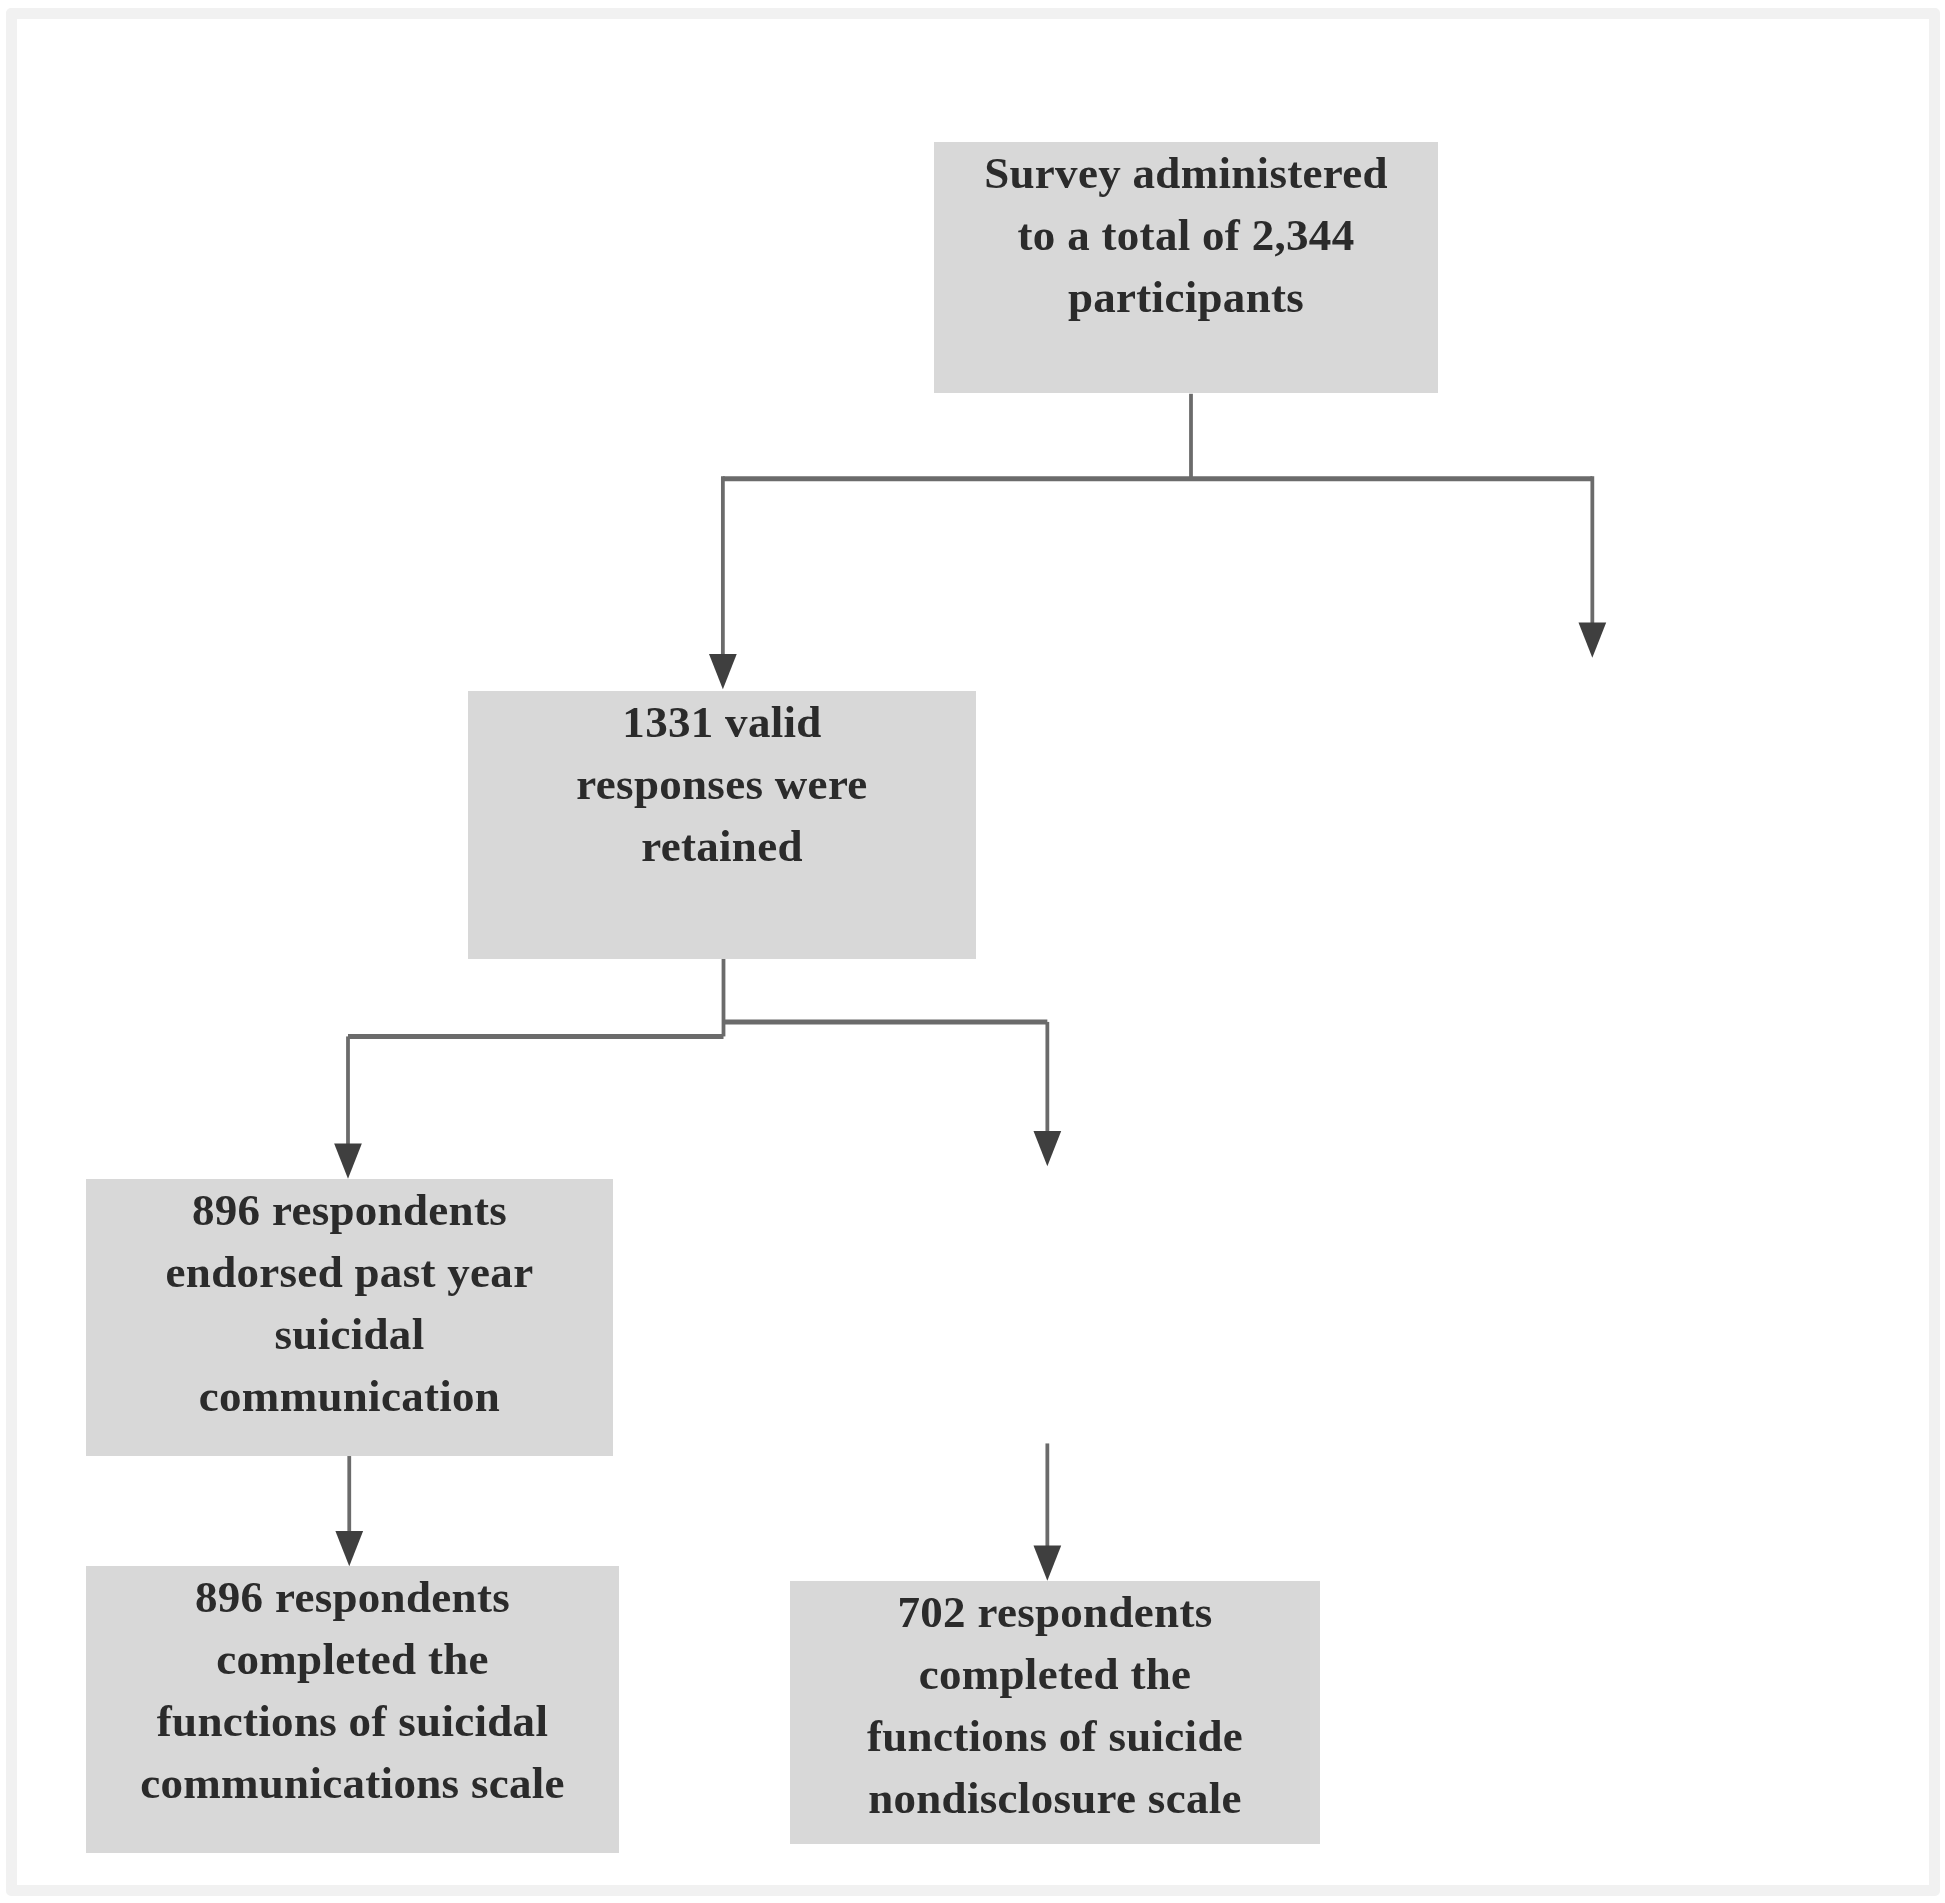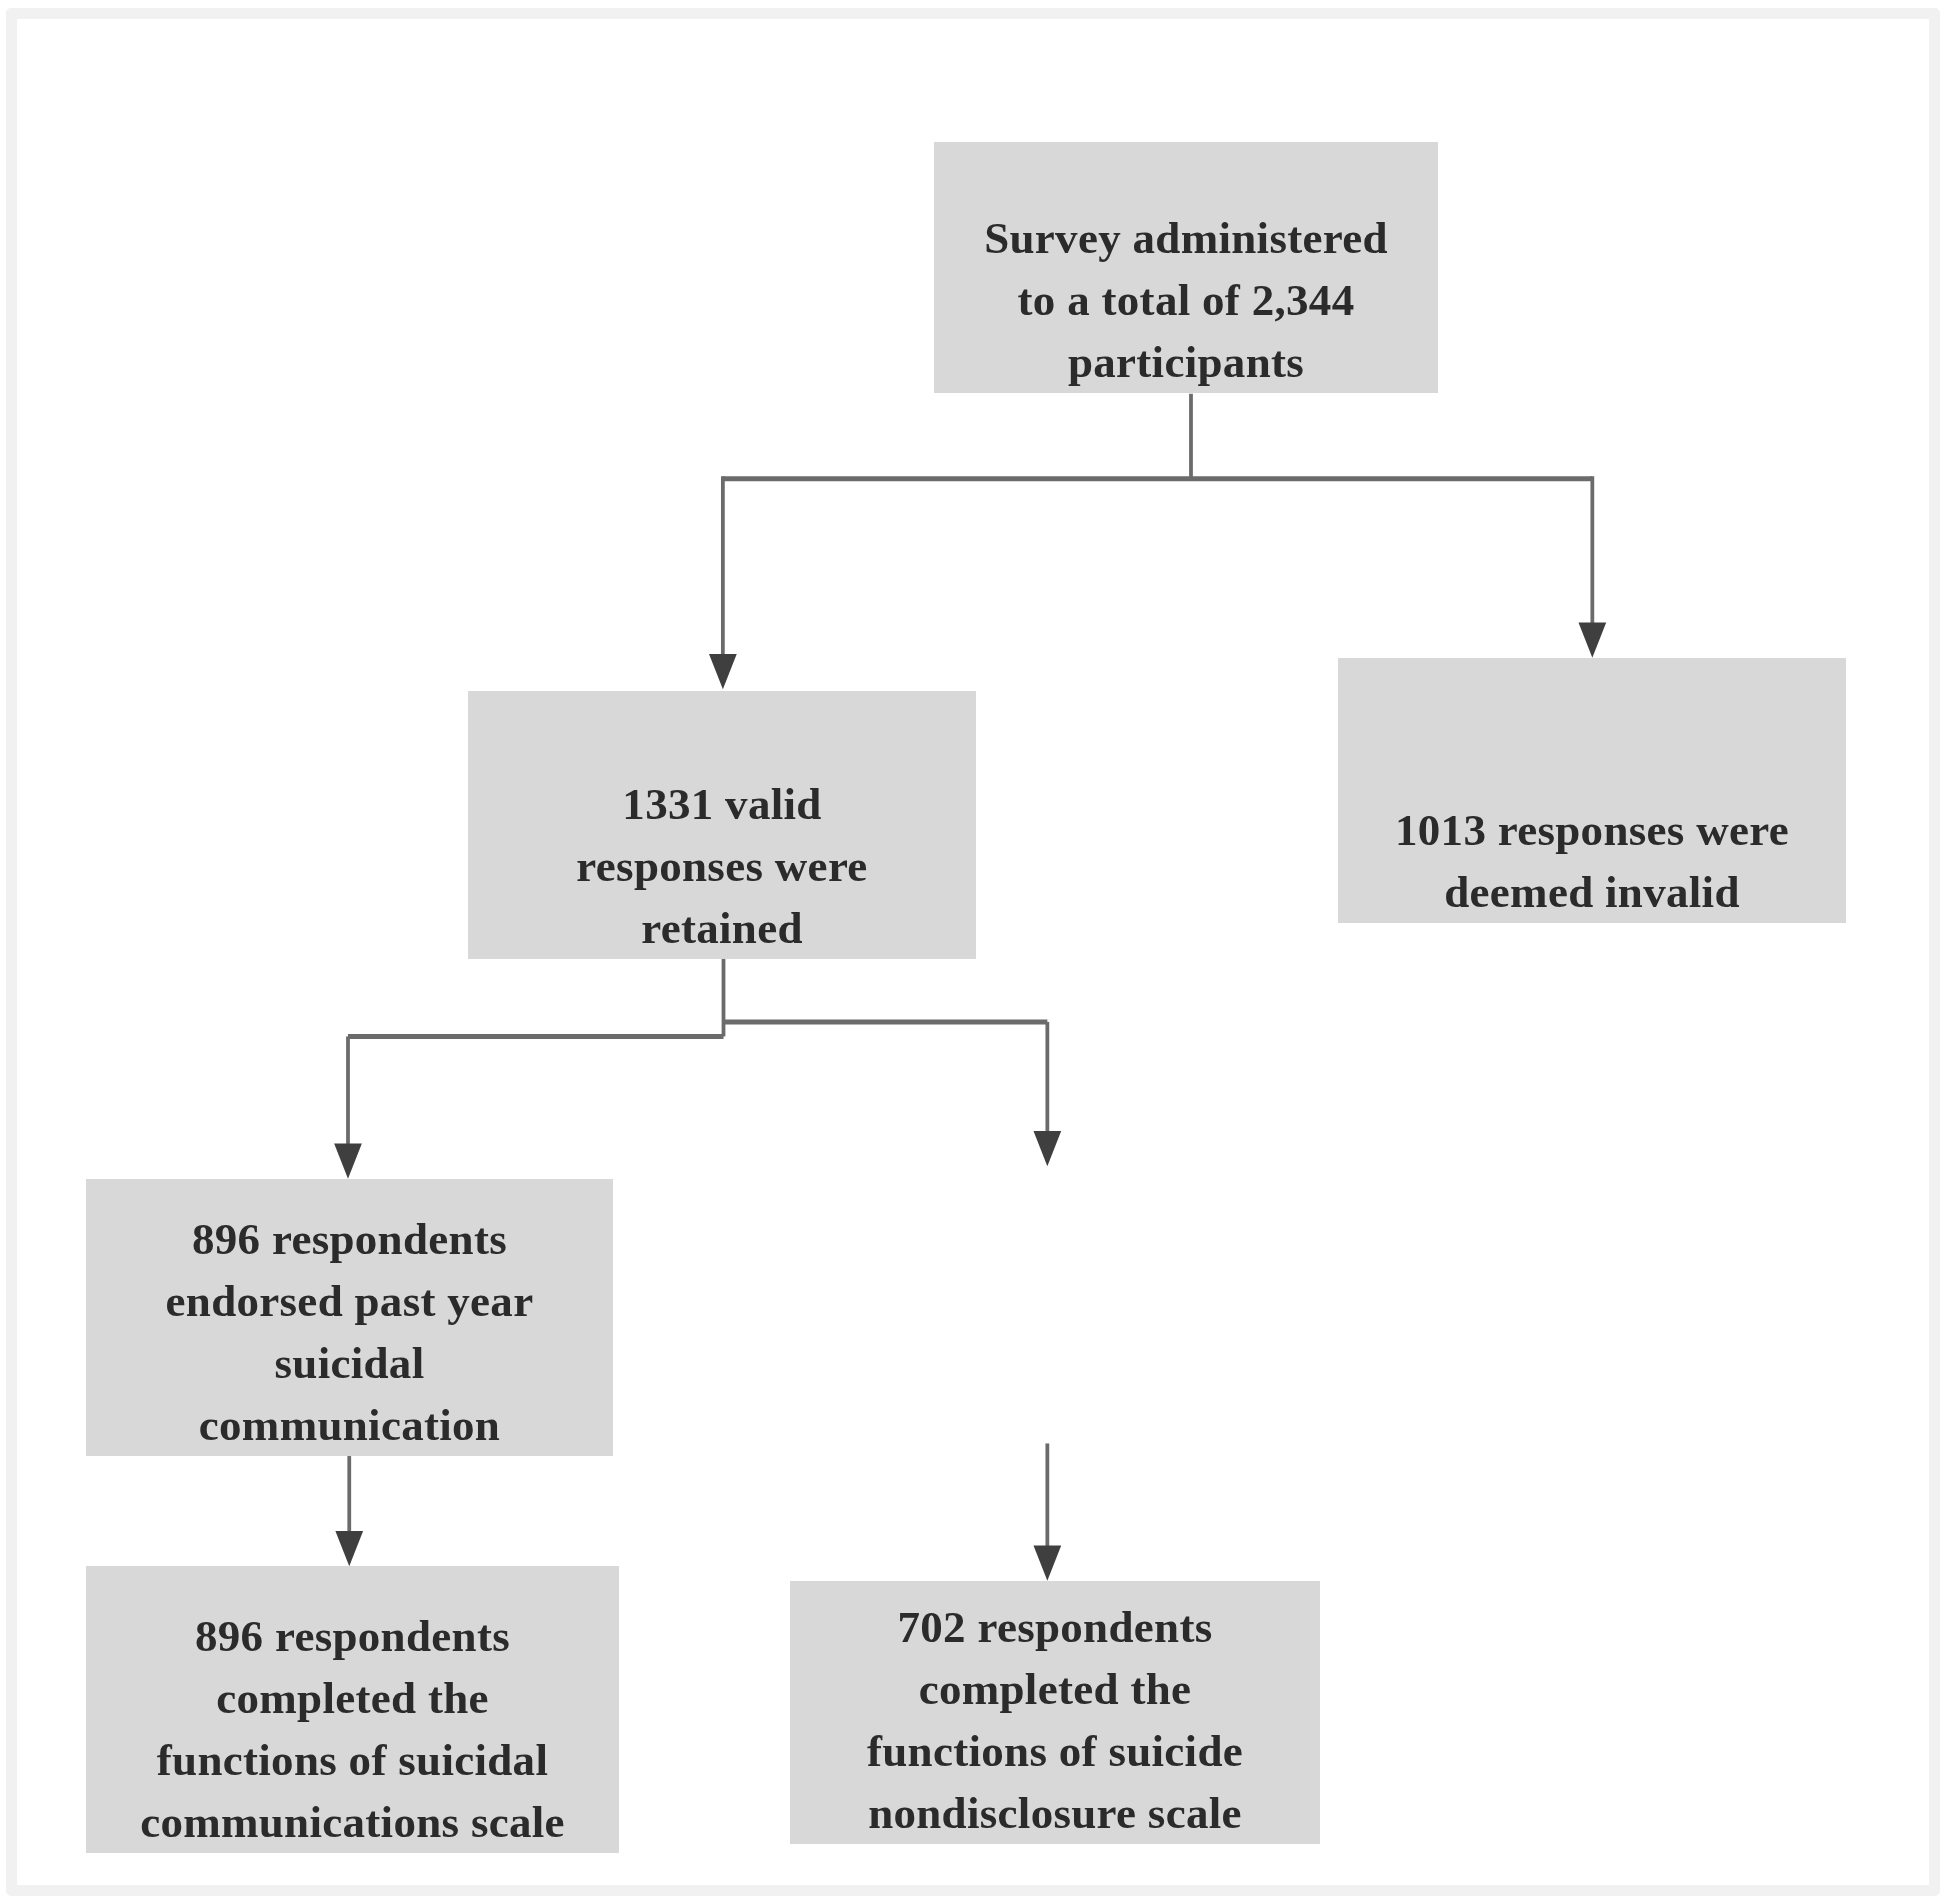--- a/index.html
+++ b/index.html
@@ -27,21 +27,21 @@
   }
   .connectors {
     position: absolute;
     left: 0;
     top: 0;
   }
   .box {
     position: absolute;
     background: #d8d8d8;
     display: flex;
-    align-items: flex-end;
+    align-items: flex-start;
     justify-content: center;
     text-align: center;
     padding: 0 13px;
     box-sizing: border-box;
   }
   .box-label {
     font-weight: bold;
     font-size: 45px;
     line-height: 1.38;
     color: #2b2b2b;
@@ -95,24 +95,20 @@
 to a total of 2,344
 participants</span>
   </div>
 
   <div class="box box-valid">
     <span class="box-label">1331 valid
 responses were
 retained</span>
   </div>
 
-  <div class="box box-invalid">
-    <span class="box-label">1013 responses were
-deemed invalid</span>
-  </div>
 
   <div class="box box-endorsed-comm">
     <span class="box-label">896 respondents
 endorsed past year
 suicidal
 communication</span>
   </div>
 
 
   <div class="box box-completed-comm">

